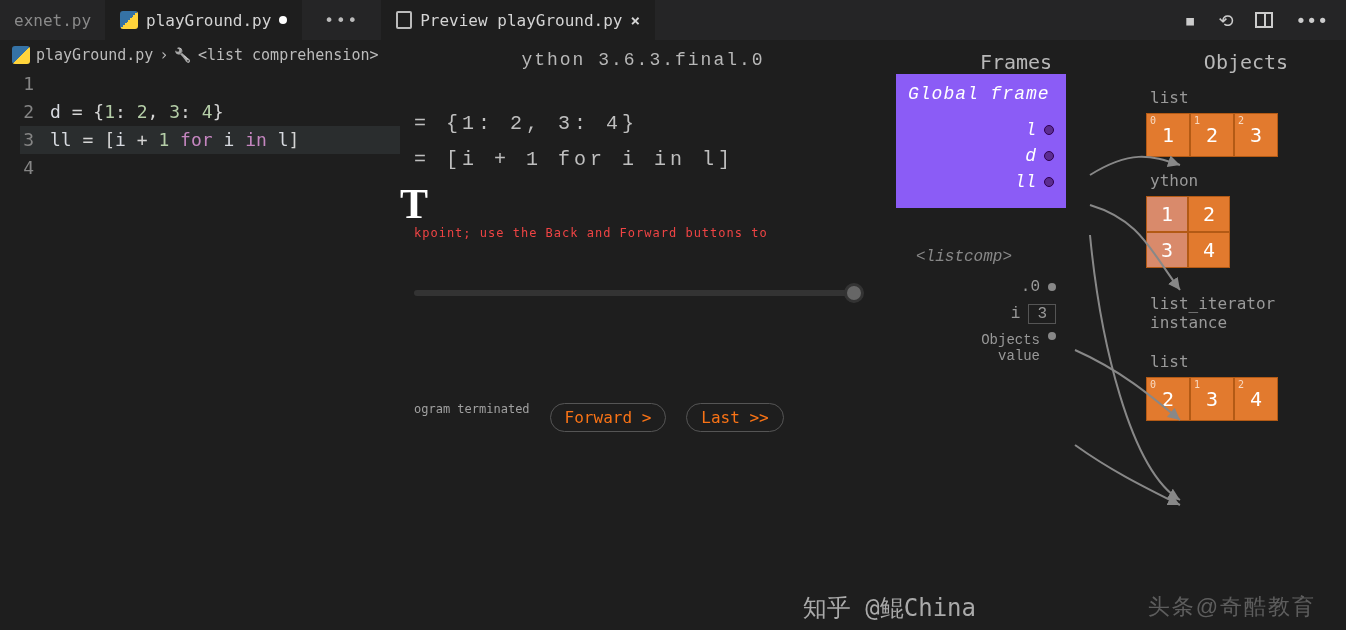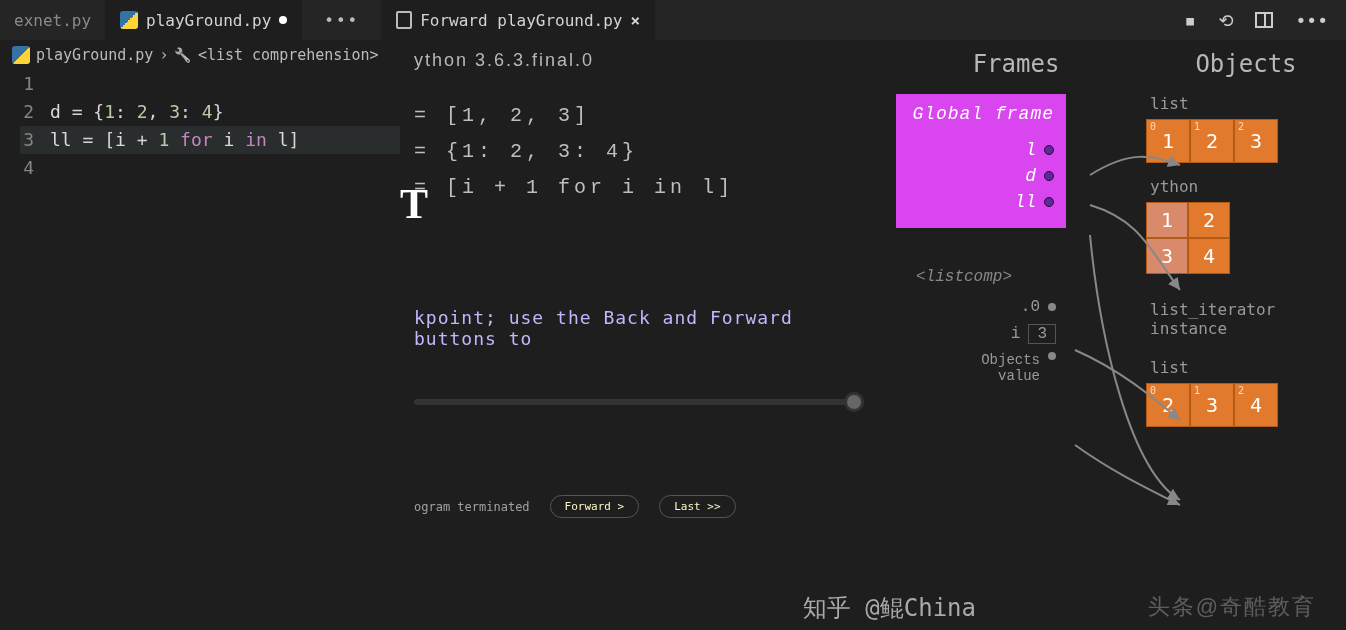--- a/index.html
+++ b/index.html
@@ -48,35 +48,35 @@
   .wrench::before{content:"🔧"; font-size:14px; filter:grayscale(1);}
   .code { font-family: Consolas, monospace; font-size: 18px; padding-left: 20px;}
   .code .line { display: flex; line-height: 28px; }
   .gutter { width: 30px; text-align: right; color: #858585; padding-right: 16px;}
   .tok-kw { color: #c586c0; }
   .tok-id { color: #d7dae0; }
   .tok-num { color: #b5cea8; }
   .cursor-row { background: #2a2d2e; }
 
   .col-preview { flex: 1; padding: 10px 14px; font-family: Consolas, monospace; font-size: 18px; color:#bcbcbc; position:relative;}
-  .preview-header { color:#b8b8b8; font-size:18px; margin-bottom:27px; letter-spacing:2px; font-family:Liberation Sans, sans-serif;}
+  .preview-header { color:#b8b8b8; font-size:18px; margin-bottom:36px; letter-spacing:2px; font-family:Liberation Mono, monospace;text-align:center;}
   .pv-code { line-height: 36px; font-size:20px; letter-spacing:4px; font-family:"Courier New",monospace; color:#bfbfbf;}
-  .hint { margin-top: 101px; font-size:18px; color:#c4b5fd; letter-spacing:1px;}
+  .hint { margin-top: 48px; font-size:12px; color:#ef4444; letter-spacing:1px;}
   .term-row { margin-top: 90px; display:flex; align-items:center; gap:20px;}
   .term-label { font-size:12px; color:#a0a0a0;}
-  .pill { border:1px solid #555; border-radius:16px; padding:4px 14px; color:#fef9c3; font-size:11px; cursor:pointer;}
+  .pill { border:1px solid #555; border-radius:16px; padding:4px 14px; color:#f97316; font-size:16px; cursor:pointer;margin-top:17px;}
   .slider { margin-top: 50px; height: 6px; background:#333; border-radius:3px; position:relative; width:440px;}
   .slider .knob { position:absolute; right:-10px; top:-7px; width:20px; height:20px; border-radius:50%; background:#666; border:3px solid #333;}
   .big-T { position:absolute; left:0; top:140px; color:#fff; font-size:42px; font-weight:bold; font-family:"Times New Roman",serif;}
 
   .col-frames { width: 260px; padding-top: 10px;}
   .col-objects { width: 200px; padding-top: 10px; position:relative;}
-  .sec-head { text-align:center; font-size:24px; color:#b8b8b8; margin-bottom:16px;}
-
-  .frame-box { background:#d946ef; color:#fff; padding:10px 12px; font-family:"Courier New",monospace; font-style:italic; font-size:18px; margin-left:10px; width:170px; position:relative;text-align:right;}
+  .sec-head { text-align:center; font-size:20px; color:#b8b8b8; }
+
+  .frame-box { background:#8b5cf6; color:#fff; padding:10px 12px; font-family:"Courier New",monospace; font-style:italic; font-size:18px; margin-left:10px; width:170px; position:relative;}
   .frame-title { margin-bottom: 16px; letter-spacing:1px;}
   .frame-var { display:flex; justify-content:flex-end; align-items:center; gap:8px; margin:6px 0; font-style:normal;}
   .frame-var .name { font-style:italic;}
   .frame-var .ptr { width:10px; height:10px; background:#5c2d91; border-radius:50%; border:1px solid #300050;}
 
   .listcomp { margin-top:30px; margin-left:20px; padding:10px; width:160px; font-family:"Courier New",monospace; color:#999; font-size:16px; font-style:italic; border:none;}
   .listcomp-title { color:#888; font-style:italic; margin-bottom:12px;}
   .lc-row { display:flex; justify-content:flex-end; align-items:center; gap:8px; margin:8px 0; font-style:normal;}
   .lc-row .val { border:1px solid #555; padding:0 8px;}
   .lc-row .dot2 { width:8px;height:8px;background:#888;border-radius:50%;}
@@ -104,21 +104,21 @@
   <div class="tab active">
     <span class="py-icon"></span>
     <span>playGround.py</span>
     <span class="dot"></span>
   </div>
   <div class="tab">
       <span class="ellipsis">•••</span>
     </div>
   <div class="tab active" style="flex:0 0 auto;">
     <span class="file-icon"></span>
-    <span>Forward playGround.py</span>
+    <span>Preview playGround.py</span>
     <span class="close">×</span>
   </div>
   <div class="right-icons">
     <span class="git-icon">◆</span>
     <span>⟲</span>
     <span class="split-icon"></span>
     <span>•••</span>
   </div>
 </div>
 
@@ -145,21 +145,20 @@
         </div>
       <div class="line">
           <span class="gutter">4</span>
         </div>
     </div>
   </div>
 
   <div class="col-preview">
     <div class="preview-header">ython 3.6.3.final.0</div>
     <div class="pv-code">
-      <div>= [1, 2, 3]</div>
       <div>= {1: 2, 3: 4}</div>
       <div>= [i + 1 for i in l]</div>
     </div>
     <span class="big-T">T</span>
     <div class="hint">kpoint; use the Back and Forward buttons to</div>
     <div class="slider">
         <div class="knob"></div>
       </div>
     <div class="term-row">
       <span class="term-label">ogram terminated</span>

